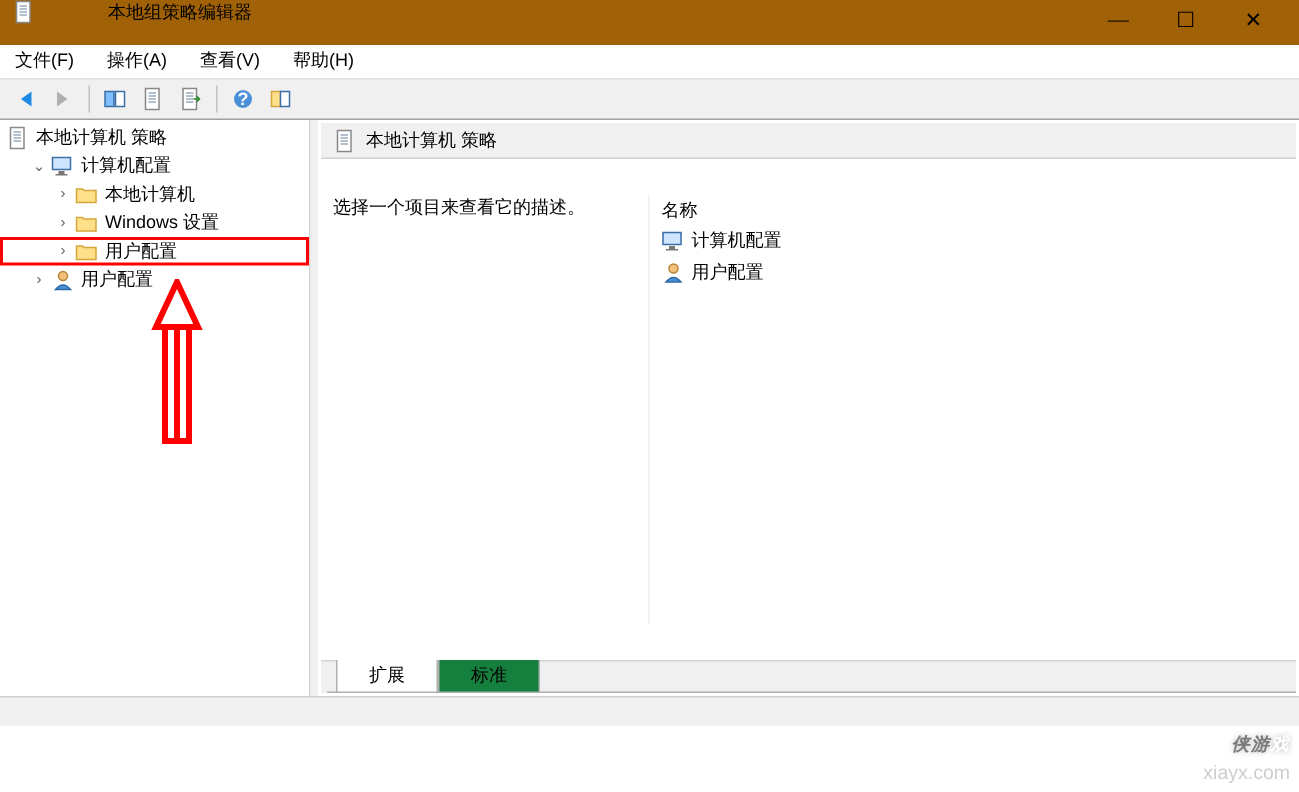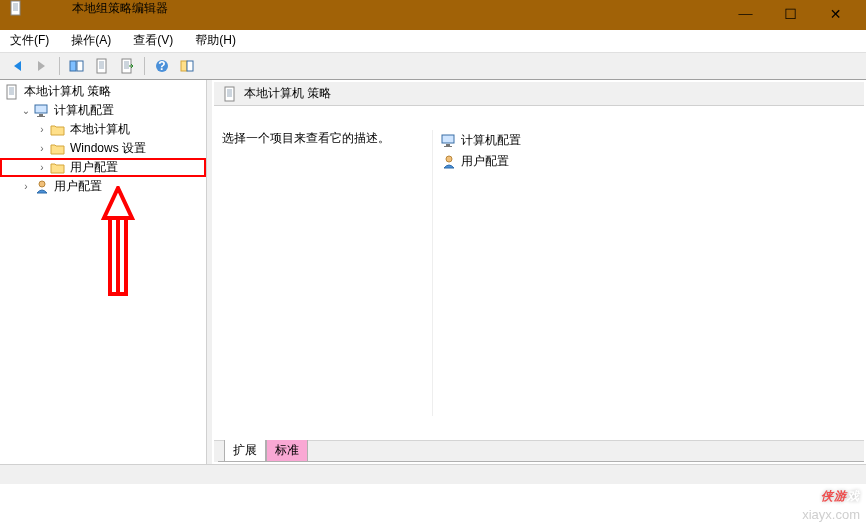--- a/index.html
+++ b/index.html
@@ -32,28 +32,28 @@
 .red-box { border: 2px solid red; }
 
 .content-header { height: 24px; background: #f0f0f0; border-bottom: 1px solid #d0d0d0; display: flex; align-items: center; padding: 0 8px; gap: 6px; margin: 2px 2px 0 2px; }
 .content-body { flex: 1; display: flex; padding: 24px 10px; position: relative; }
 .content-left { width: 210px; }
 .content-right { flex: 1; border-left: 1px solid #eee; padding-left: 0; }
 .col-header { height: 20px; padding: 2px 8px; border-bottom: 1px solid transparent; }
 .list-item { display: flex; align-items: center; padding: 2px 8px; gap: 4px; }
 
 .tabs { height: 22px; background: #f0f0f0; display: flex; align-items: flex-end; padding-left: 4px; border-top: 1px solid #d4d4d4; margin: 0 2px 2px 2px; }
-.tab { padding: 2px 8px; background: #fff; border: 1px solid #b0b0b0; border-top: none; font-size: 12px; margin-top: -1px; }
-.tab.inactive { background: #f9a8d4; }
+.tab { padding: 2px 21px; background: #fff; border: 1px solid #b0b0b0; border-top: none; font-size: 12px; margin-top: -1px; }
+.tab.inactive { background: #15803d; }
 
 .red-arrow { position: absolute; left: 98px; top: 186px; pointer-events: none; }
 
 .watermark { position: absolute; right: 6px; bottom: 6px; text-align: right; pointer-events: none; opacity: 0.95; }
 .watermark .big { font-size: 26px; color: #fff; font-weight: bold; text-shadow: 0 0 4px rgba(0,0,0,0.3); font-style: italic; letter-spacing: 1px; }
-.watermark .big .dark { color: #ef4444; }
+.watermark .big .dark { color: #737373; }
 .watermark .url { font-size: 13px; color: #ccc; }
 
 svg { display: block; }
 </style>
 </head>
 <body>
 
 <svg width="0" height="0" style="position:absolute">
   <defs>
     <g id="i-doc">
@@ -220,20 +220,21 @@
             <use href="#i-doc"></use>
           </svg>
         </span>
       <span>本地计算机 策略</span>
     </div>
     <div class="content-body">
       <div class="content-left">
         <div>选择一个项目来查看它的描述。</div>
       </div>
       <div class="content-right">
+        <div class="col-header">名称</div>
         <div class="list-item">
           <span class="icon">
               <svg width="16" height="16">
                 <use href="#i-comp"></use>
               </svg>
             </span>
           <span>计算机配置</span>
         </div>
         <div class="list-item">
           <span class="icon">

